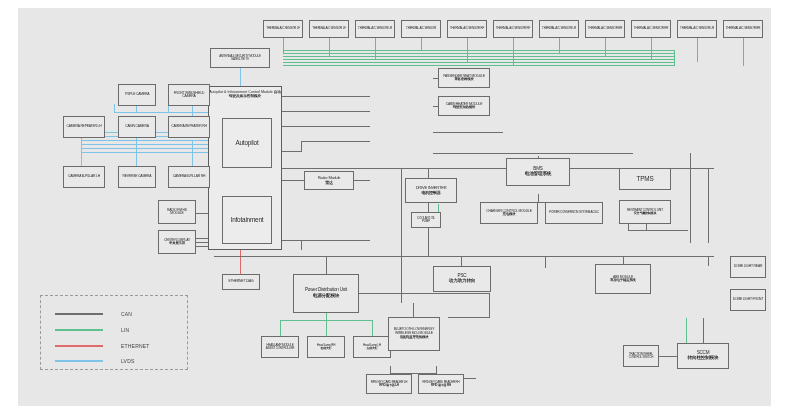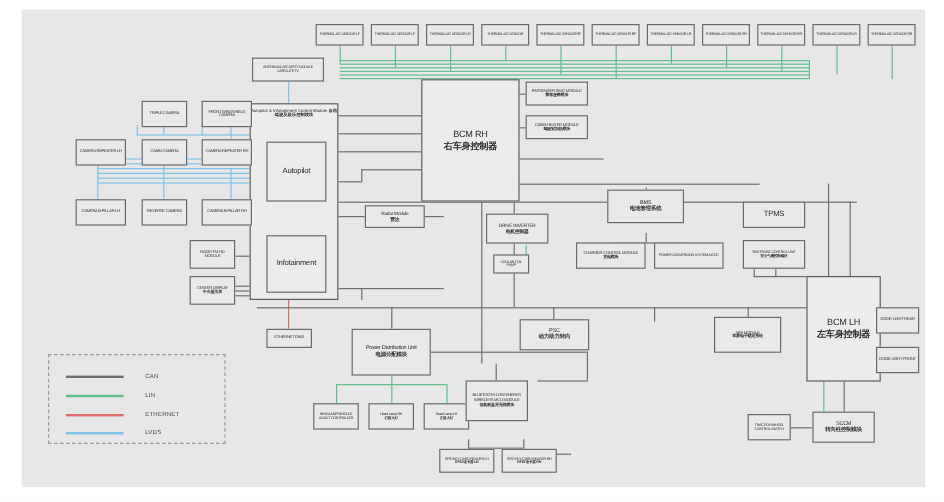--- a/index.html
+++ b/index.html
@@ -287,24 +287,20 @@
 
     <div class="blk t35" style="left:204px;top:266px;width:38px;height:16px;">
       <span class="en">ETHERNET DIAG</span>
     </div>
 
     <div class="blk t4" style="left:286px;top:163px;width:50px;height:19px;">
       <span class="en">Radar Module</span>
       <span class="cn">雷达</span>
     </div>
 
-    <div class="blk big t7" style="left:333px;top:58px;width:82px;height:102px;">
-      <span class="en">BCM RH</span>
-      <span class="cn" style="margin-top:2px;">右车身控制器</span>
-    </div>
 
     <div class="blk t35" style="left:420px;top:60px;width:52px;height:20px;">
       <span class="en">PASSENGER SEAT MODULE</span>
       <span class="cn">乘客座椅模块</span>
     </div>
     <div class="blk t35" style="left:420px;top:88px;width:52px;height:20px;">
       <span class="en">CABIN HEATER MODULE</span>
       <span class="cn">驾驶室加热模块</span>
     </div>
 
@@ -338,24 +334,20 @@
 
     <div class="blk t45" style="left:415px;top:258px;width:58px;height:26px;">
       <span class="en">PSC</span>
       <span class="cn">动力助力转向</span>
     </div>
     <div class="blk t35" style="left:577px;top:256px;width:56px;height:30px;">
       <span class="en">ABS MODULE</span>
       <span class="cn">车身电子稳定系统</span>
     </div>
 
-    <div class="blk big t7" style="left:654px;top:222px;width:62px;height:88px;">
-      <span class="en">BCM LH</span>
-      <span class="cn" style="margin-top:2px;">左车身控制器</span>
-    </div>
     <div class="blk t35" style="left:712px;top:248px;width:36px;height:22px;">
       <span class="en">DOME LIGHT REAR</span>
     </div>
     <div class="blk t35" style="left:712px;top:281px;width:36px;height:22px;">
       <span class="en">DOME LIGHT FRONT</span>
     </div>
 
     <div class="blk t45" style="left:659px;top:335px;width:52px;height:26px;">
       <span class="en">SCCM</span>
       <span class="cn">转向柱控制模块</span>

